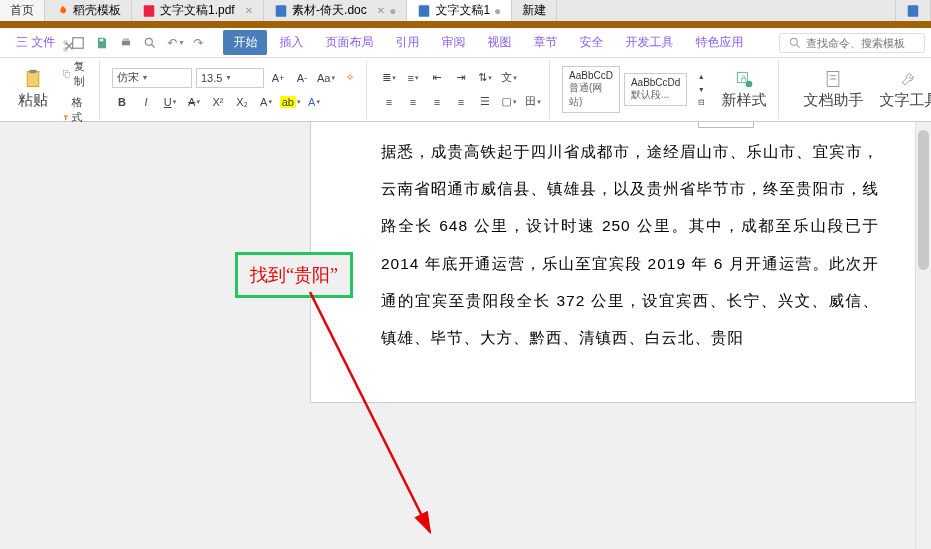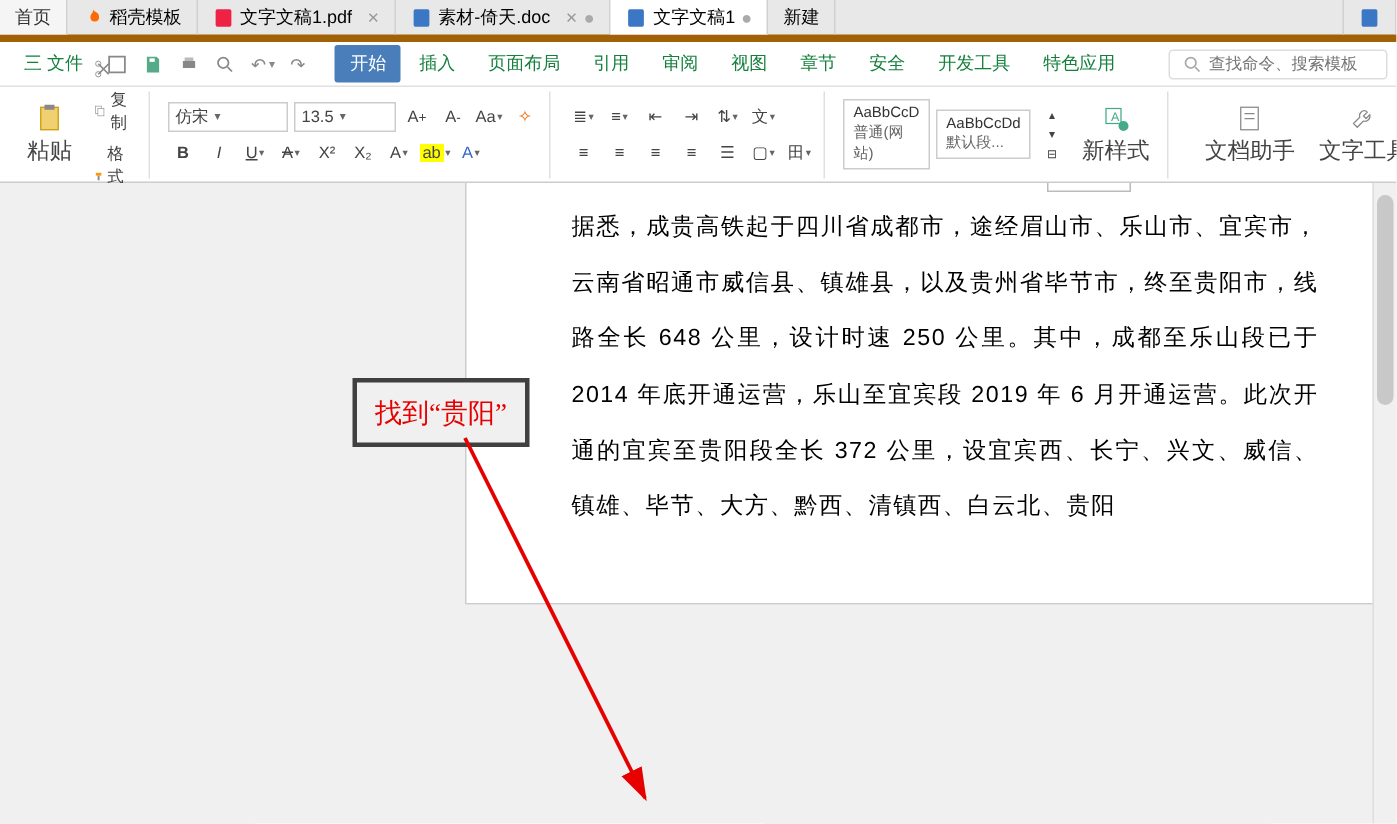--- a/index.html
+++ b/index.html
@@ -1,29 +1,29 @@
 <!DOCTYPE html>
 <html><head>
 <meta charset="utf-8">
 <style>
 * { margin: 0; padding: 0; box-sizing: border-box; font-family: "Microsoft YaHei", sans-serif; }
 body { background: #fff; width: 931px; height: 549px; overflow: hidden; }
 
 
-.tabbar { height: 28px; background: #e8e8e8; display: flex; align-items: stretch; font-size: 12px; border-bottom: 5px solid #a16207; }
+.tabbar { height: 28px; background: #e8e8e8; display: flex; align-items: stretch; font-size: 12px; border-bottom: 7px solid #a16207; }
 .tab { display: flex; align-items: center; padding: 0 10px; border-right: 1px solid #d0d0d0; cursor: pointer; gap: 4px; white-space: nowrap; }
 .tab.home { color: #333; background: #f5f5f5; }
 .tab .doc-icon { width: 14px; height: 14px; }
 .tab.active { background: #fff; }
 .tab .close { color: #999; margin-left: 6px; font-size: 10px; }
 .tab .dot { color: #aaa; }
 
 
 .menurow { height: 30px; display: flex; align-items: center; padding: 0 6px; gap: 2px; font-size: 12px; border-bottom: 1px solid #e0e0e0; }
-.menubtn { padding: 4px 10px; cursor: pointer; color: #15803d; border-radius: 2px; }
+.menubtn { padding: 4px 10px; cursor: pointer; color: #8b5cf6; border-radius: 2px; }
 .menubtn.active { background: #4a7ebb; color: #fff; }
 .menurow .spacer { flex: 1; }
 .search-cmd { display: flex; align-items: center; gap: 4px; padding: 2px 8px; border: 1px solid #ddd; border-radius: 3px; color: #999; font-size: 11px; }
 .search-cmd input { border: none; outline: none; font-size: 11px; width: 110px; color: #666; }
 .icon-sm { width: 14px; height: 14px; display: inline-block; }
 
 
 .ribbon { height: 64px; display: flex; align-items: center; padding: 0 6px; gap: 6px; border-bottom: 1px solid #ccc; font-size: 11px; color: #444; }
 .rgroup { display: flex; flex-direction: column; gap: 4px; padding: 2px 6px; border-right: 1px solid #e0e0e0; height: 58px; justify-content: center; }
 .rgroup.noborder { border-right: none; }
@@ -42,21 +42,21 @@
 .ribbon .flex1 { flex: 1; }
 
 
 .workspace { position: relative; height: calc(549px - 28px - 30px - 64px); background: #f0f0f0; overflow: hidden; }
 .page { position: absolute; left: 310px; top: -10px; width: 620px; background: #fff; border: 1px solid #ccc; padding: 20px 50px 40px 70px; }
 .doctext { font-family: "SimSun", serif; font-size: 15.5px; line-height: 2.4; color: #000; letter-spacing: 1px; text-align: justify; }
 .doctext p { margin-bottom: 6px; }
 .topbox { position: absolute; left: 387px; top: 5px; width: 56px; height: 10px; border: 1px solid #bbb; border-top: none; }
 
 
-.callout { position: absolute; left: 235px; top: 130px; border: 3px solid #404040; padding: 8px 12px; font-size: 18px; color: #e60000; font-family: "SimSun", serif; background: #f0f0f0; }
+.callout { position: absolute; left: 235px; top: 130px; border: 3px solid #22c55e; padding: 8px 12px; font-size: 18px; color: #e60000; font-family: "SimSun", serif; background: #f0f0f0; }
 .arrow-svg { position: absolute; left: 300px; top: 160px; pointer-events: none; }
 
 
 .vscroll { position: absolute; right: 0; top: 0; width: 16px; height: 100%; background: #f0f0f0; border-left: 1px solid #ddd; }
 .vscroll .thumb { position: absolute; left: 2px; right: 2px; top: 8px; height: 140px; background: #c8c8c8; border-radius: 6px; }
 </style>
 </head>
 <body>
 
 <div class="tabbar">

